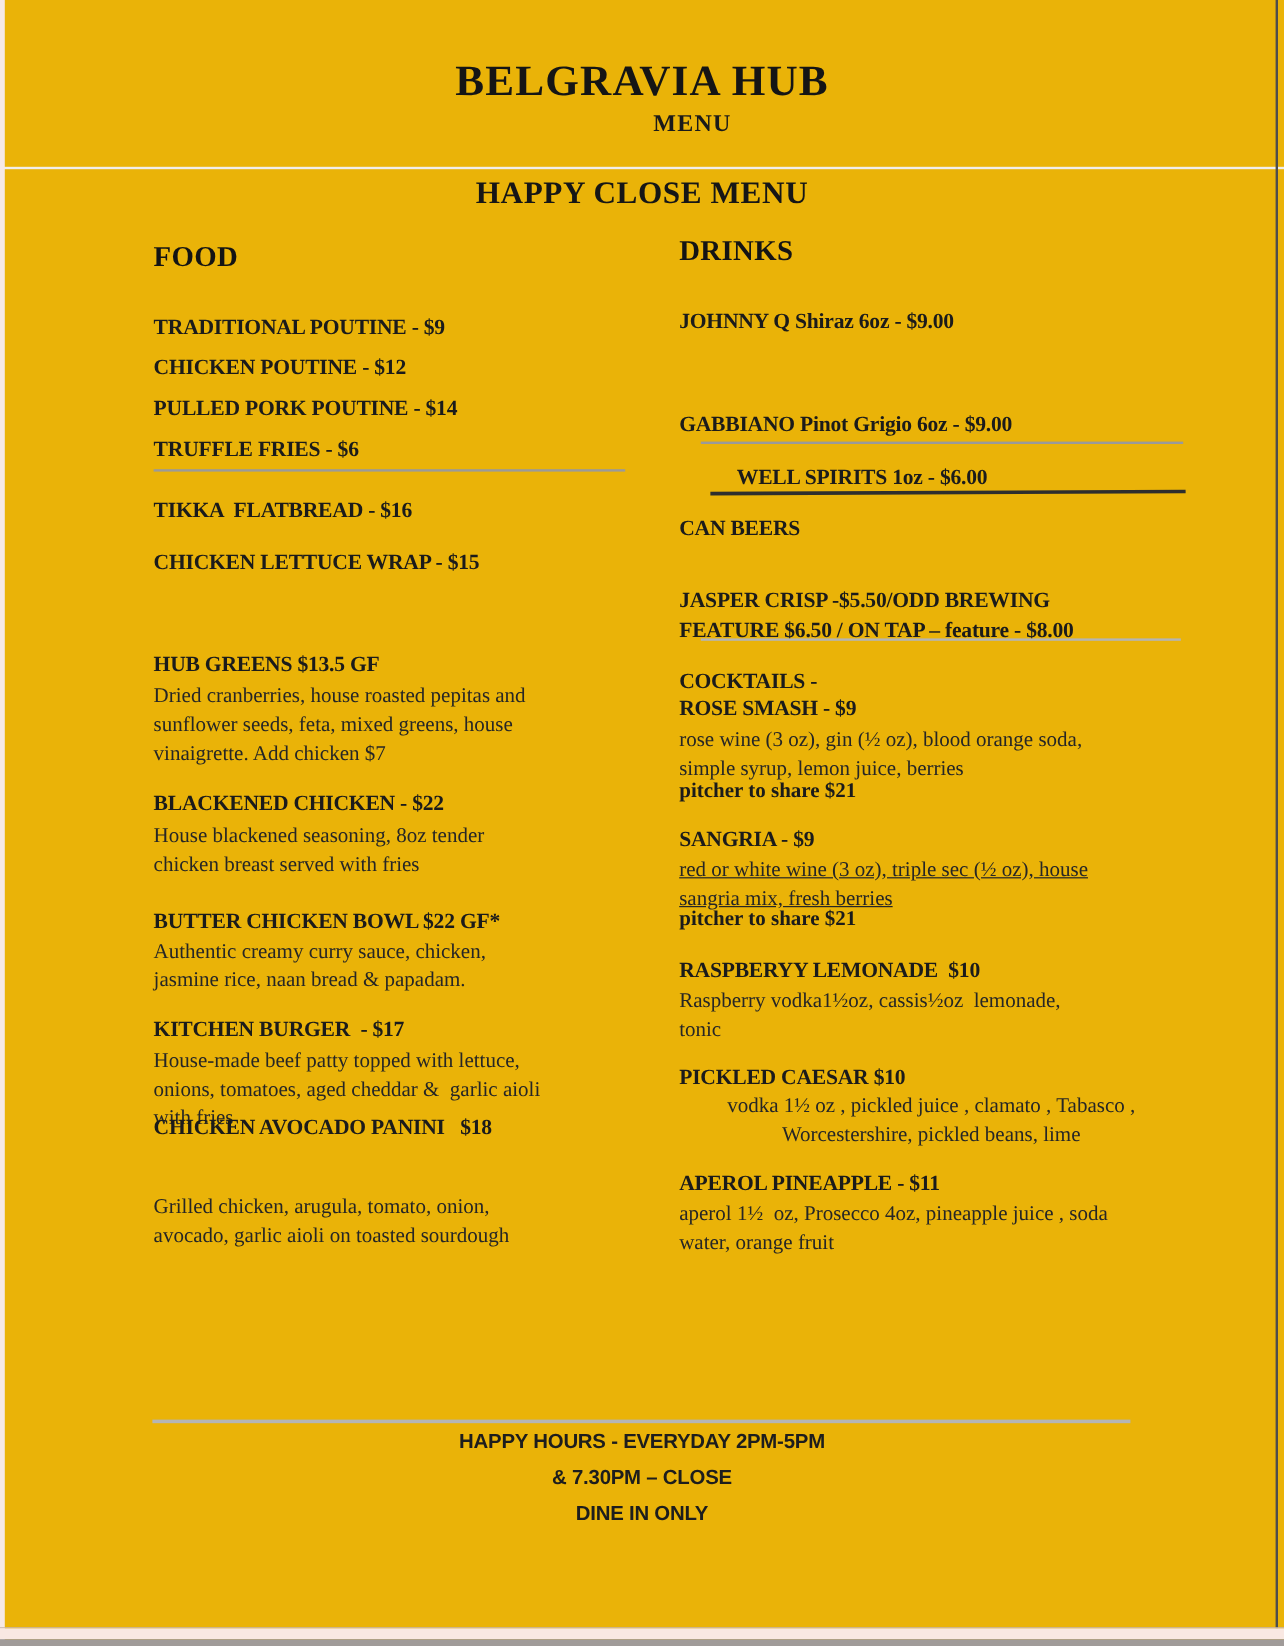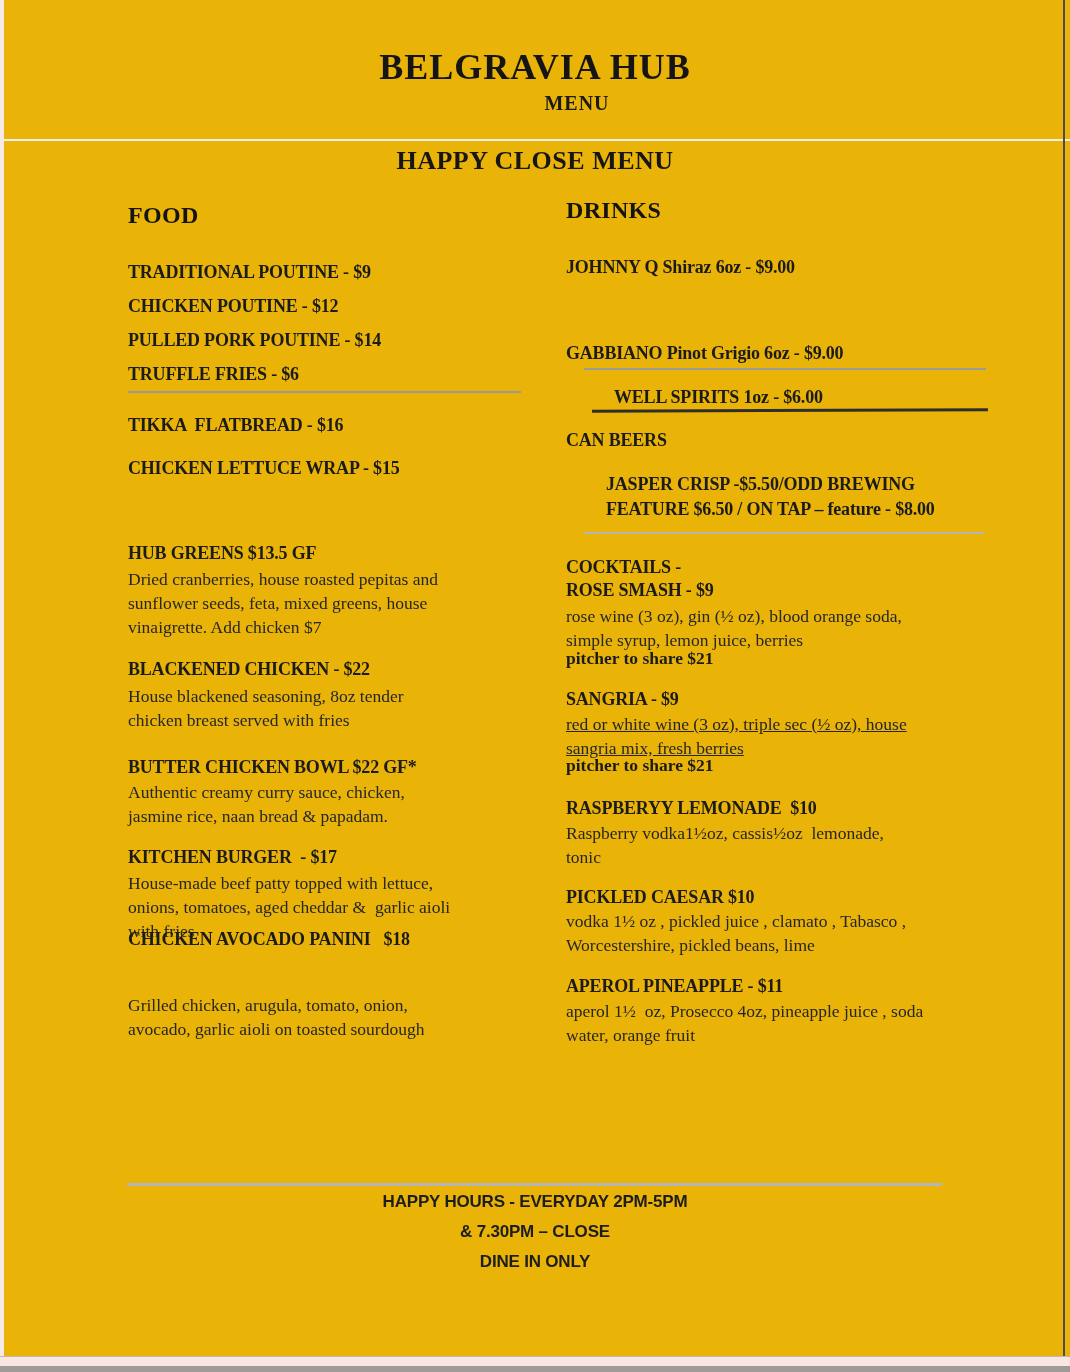--- a/index.html
+++ b/index.html
@@ -74,21 +74,21 @@
     <div class="abs t" style="top:342px;left:0;">GABBIANO Pinot Grigio 6oz - $9.00</div>
 
     <div class="abs rule" style="top:368px;left:18px;width:402px;height:1.5px;"></div>
 
     <div class="abs t" style="top:386px;left:0;margin-left:48px;">WELL SPIRITS 1oz - $6.00</div>
 
     <div class="abs rule-dark" style="top:409px;left:26px;width:396px;height:3px;transform:rotate(-0.25deg);"></div>
 
     <div class="abs t" style="top:429px;left:0;">CAN BEERS</div>
 
-    <div class="abs t" style="top:472px;left:0;line-height:25px;margin-left:40px;">JASPER CRISP -$5.50/ODD BREWING
+    <div class="abs t" style="top:488px;left:0;line-height:25px;">JASPER CRISP -$5.50/ODD BREWING
 FEATURE $6.50 / ON TAP – feature - $8.00</div>
 
     <div class="abs rule-light" style="top:532px;left:18px;width:400px;height:1.5px;"></div>
 
     <div class="abs t" style="top:556px;left:0;">COCKTAILS -</div>
 
     <div class="abs t" style="top:579px;left:0;">ROSE SMASH - $9</div>
     <div class="abs d" style="top:604px;left:0;width:420px;">rose wine (3 oz), gin (½ oz), blood orange soda,
 simple syrup, lemon juice, berries</div>
     <div class="abs note" style="top:646px;left:0;">pitcher to share $21</div>
@@ -96,21 +96,21 @@
     <div class="abs t" style="top:688px;left:0;">SANGRIA - $9</div>
     <div class="abs d" style="top:712px;left:0;width:420px;text-decoration:underline;">red or white wine (3 oz), triple sec (½ oz), house
 sangria mix, fresh berries</div>
     <div class="abs note" style="top:753px;left:0;">pitcher to share $21</div>
 
     <div class="abs t" style="top:797px;left:0;">RASPBERYY LEMONADE  $10</div>
     <div class="abs d" style="top:821px;left:0;width:420px;">Raspberry vodka1½oz, cassis½oz  lemonade,
 tonic</div>
 
     <div class="abs t" style="top:886px;left:0;">PICKLED CAESAR $10</div>
-    <div class="abs d" style="top:909px;left:0;width:420px;">vodka 1½ oz , pickled juice , clamato , Tabasco ,
+    <div class="abs d" style="top:909px;left:0;width:420px;text-align:center;">vodka 1½ oz , pickled juice , clamato , Tabasco ,
 Worcestershire, pickled beans, lime</div>
 
     <div class="abs t" style="top:975px;left:0;">APEROL PINEAPPLE - $11</div>
     <div class="abs d" style="top:999px;left:0;width:420px;">aperol 1½  oz, Prosecco 4oz, pineapple juice , soda
 water, orange fruit</div>
   </div>
 
   <div class="abs rule-light" style="top:1183px;left:127px;width:815px;height:3px;"></div>
   <div class="abs center footer-line" style="top:1192px;">HAPPY HOURS - EVERYDAY 2PM-5PM</div>
   <div class="abs center footer-line" style="top:1222px;">&amp; 7.30PM – CLOSE</div>

